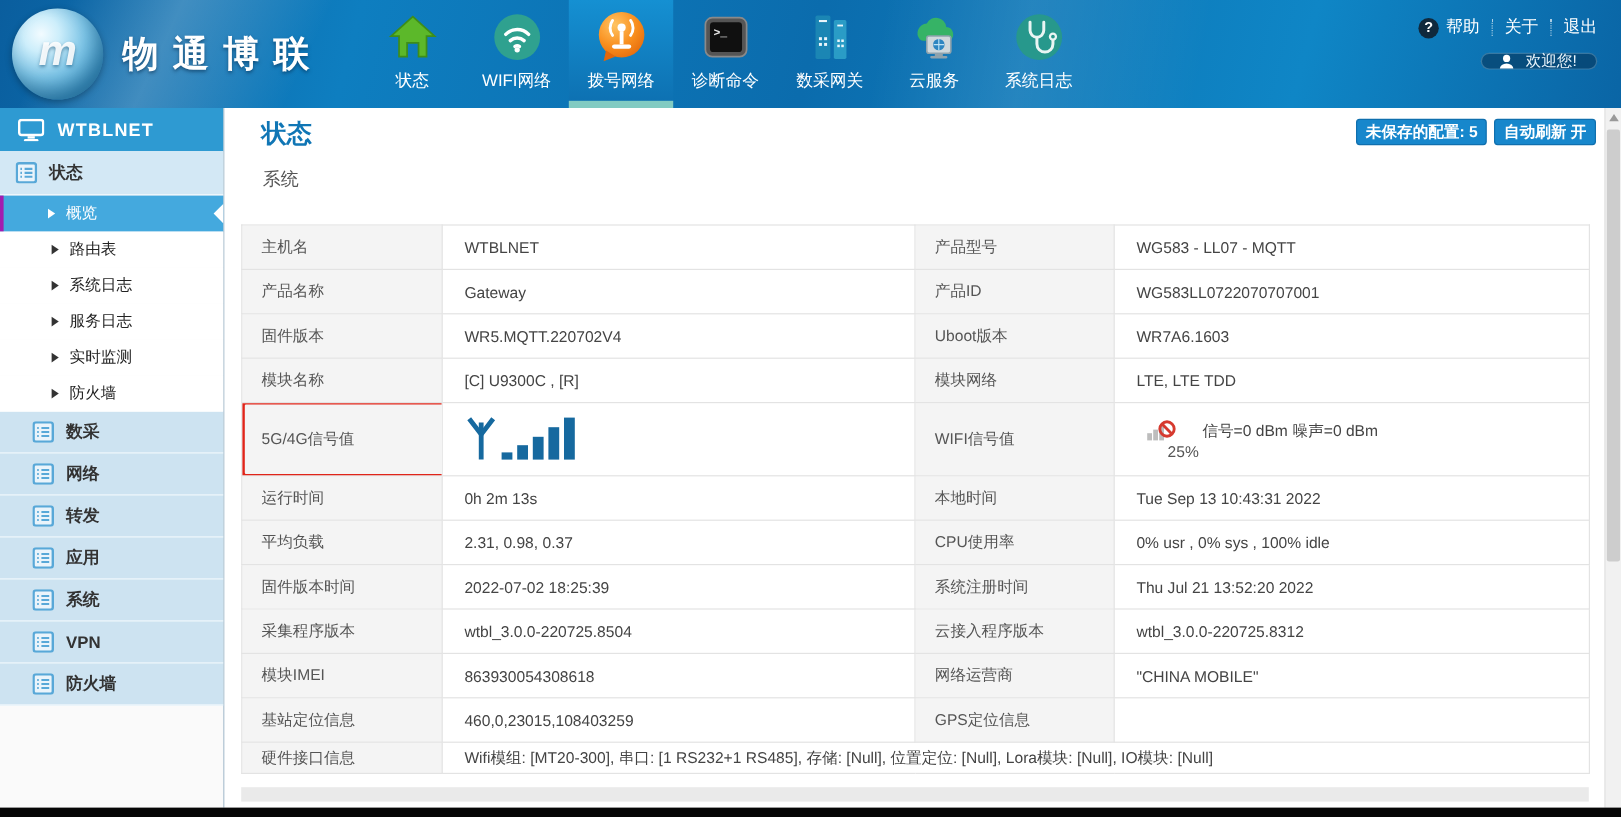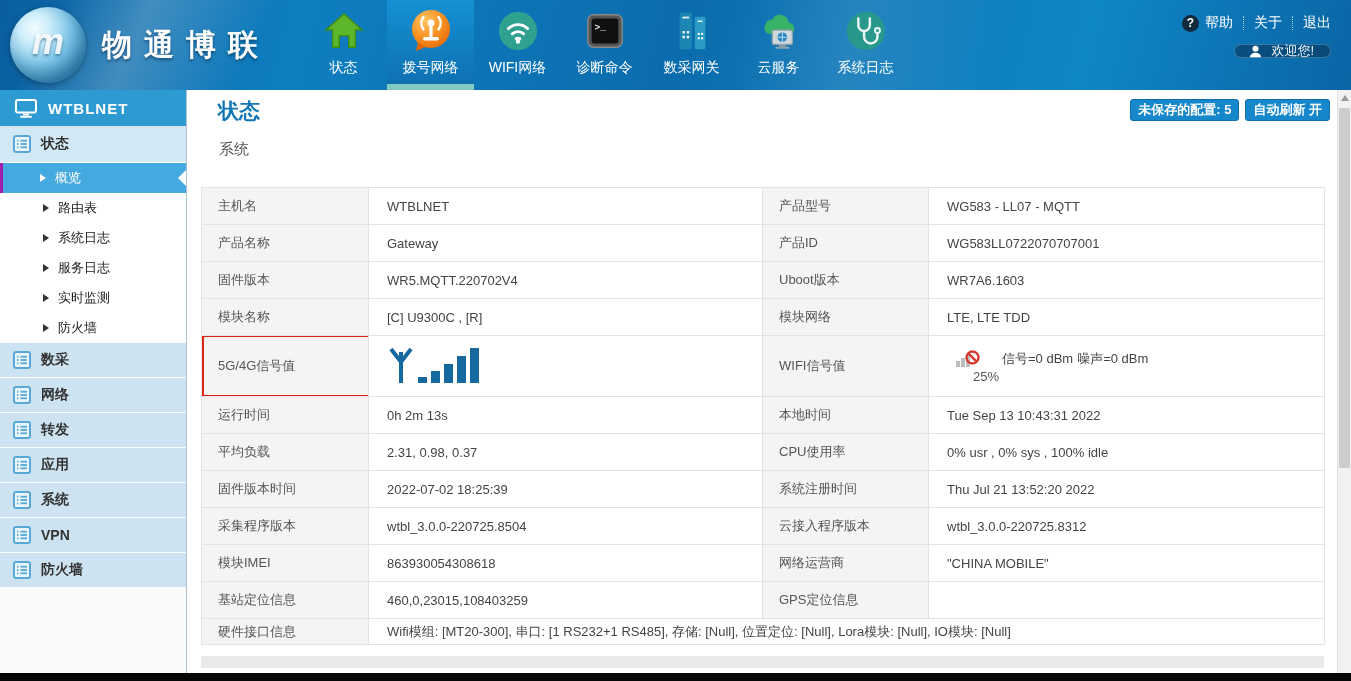--- a/index.html
+++ b/index.html
@@ -57,21 +57,21 @@
     padding-left:13px; font-size:14px; font-weight:bold; color:#333; border-bottom:1px solid #fff; cursor:pointer; }
   .sb-sub { height:30px; display:flex; align-items:center; gap:9px; padding-left:43px;
     font-size:13px; color:#222; background:#fff; cursor:pointer; position:relative; }
   .tri { width:0; height:0; border-top:4px solid transparent; border-bottom:4px solid transparent;
     border-left:6px solid #333; flex:none; }
   .sb-sub.selected { background:#44a9de; color:#fff; border-left:3px solid #a21caf; padding-left:37px; }
   .sb-sub.selected .tri { border-left-color:#fff; }
   .sb-sub.selected::after { content:""; position:absolute; right:0; top:50%; transform:translateY(-50%);
     border-top:8px solid transparent; border-bottom:8px solid transparent; border-right:8px solid #fff; }
   .sb-group { height:35px; background:#cde3f1; display:flex; align-items:center; gap:10px;
-    padding-left:13px; font-size:14px; font-weight:bold; color:#333; border-bottom:1px solid #f5fafd; cursor:pointer; }
+    padding-left:27px; font-size:14px; font-weight:bold; color:#333; border-bottom:1px solid #f5fafd; cursor:pointer; }
   
   .content { position:absolute; left:188px; top:90px; right:0; bottom:8px; background:#fff; }
   .page-title { position:absolute; left:30px; top:7px; color:#1076b5; font-size:21px; font-weight:bold; }
   .badges { position:absolute; top:9px; right:21px; display:flex; gap:6px; }
   .badge { background:#1787cc; color:#fff; font-size:13px; font-weight:bold; line-height:1;
     padding:3px 7px 4px; border-radius:3px; border:1px solid #0f6fae; cursor:pointer; white-space:nowrap; }
   .section-label { position:absolute; left:31px; top:50px; font-size:15px; color:#555; }
   .sys-table { position:absolute; left:13px; top:97px; width:1123px; border-collapse:collapse;
     table-layout:fixed; font-size:13px; color:#444; }
   .sys-table td { border:1px solid #e3e3e3; height:37px; padding-left:16px; overflow:hidden; white-space:nowrap; }
@@ -109,53 +109,53 @@
 
   <div class="top-nav">
     <div class="nav-item">
       <span class="nav-icon">
         <svg width="42" height="42" viewBox="0 0 44 44">
             <path d="M22 4 L41 21 H34 V39 H27 V27 H17 V39 H10 V21 H3 Z" fill="#5cb82a" stroke="#3e8d19" stroke-width="1.5"></path>
           </svg>
       </span>
       <span class="nav-label">状态</span>
     </div>
+    <div class="nav-item">
+      <span class="nav-icon">
+        <svg width="42" height="42" viewBox="0 0 44 44">
+            <circle cx="22" cy="22" r="20" fill="#2fa18f"></circle>
+          <g stroke="#fff" stroke-width="3" fill="none" stroke-linecap="round">
+            <path d="M12 19.5 a14 14 0 0 1 20 0"></path>
+              <path d="M16 25 a9 9 0 0 1 12 0"></path>
+              <path d="M20 30 a4 4 0 0 1 4 0"></path>
+          </g>
+            <circle cx="22" cy="33" r="2.3" fill="#fff"></circle>
+          </svg>
+      </span>
+      <span class="nav-label">WIFI网络</span>
+    </div>
     <div class="nav-item selected">
       <span class="nav-icon">
         <svg width="44" height="44" viewBox="0 0 44 44">
           <defs>
               <radialGradient id="og" cx="35%" cy="28%" r="85%">
                 <stop offset="0" stop-color="#ffc463"></stop>
                 <stop offset=".55" stop-color="#f98f1e"></stop>
                 <stop offset="1" stop-color="#e2670a"></stop>
               </radialGradient>
             </defs>
           <circle cx="22" cy="20" r="19" fill="url(#og)"></circle>
           <polygon points="9,33 17,38 7,42" fill="#e2670a"></polygon>
           <circle cx="22" cy="14" r="3.4" fill="#fff"></circle>
           <path d="M14.5 8 a10.5 10.5 0 0 0 0 12.5 M29.5 8 a10.5 10.5 0 0 1 0 12.5" stroke="#fff" stroke-width="2.4" fill="none" stroke-linecap="round"></path>
           <rect x="20.4" y="17" width="3.2" height="11" fill="#fff"></rect>
           <rect x="14" y="28" width="16" height="3.6" rx="1.8" fill="#fff"></rect>
         </svg>
       </span>
       <span class="nav-label">拨号网络</span>
-    </div>
-    <div class="nav-item">
-      <span class="nav-icon">
-        <svg width="42" height="42" viewBox="0 0 44 44">
-            <circle cx="22" cy="22" r="20" fill="#2fa18f"></circle>
-          <g stroke="#fff" stroke-width="3" fill="none" stroke-linecap="round">
-            <path d="M12 19.5 a14 14 0 0 1 20 0"></path>
-              <path d="M16 25 a9 9 0 0 1 12 0"></path>
-              <path d="M20 30 a4 4 0 0 1 4 0"></path>
-          </g>
-            <circle cx="22" cy="33" r="2.3" fill="#fff"></circle>
-          </svg>
-      </span>
-      <span class="nav-label">WIFI网络</span>
     </div>
     <div class="nav-item">
       <span class="nav-icon">
         <svg width="42" height="42" viewBox="0 0 44 44">
             <rect x="4" y="5" width="36" height="34" rx="6" fill="#555"></rect>
             <rect x="4" y="5" width="36" height="34" rx="6" fill="none" stroke="#8a8a8a" stroke-width="1.5"></rect>
             <rect x="8" y="9" width="28" height="26" rx="3" fill="#101010"></rect>
             <text x="11" y="21" fill="#e8e8e8" font-size="10" font-family="'Liberation Mono', monospace" font-weight="bold">&gt;_</text>
           </svg>
       </span>

